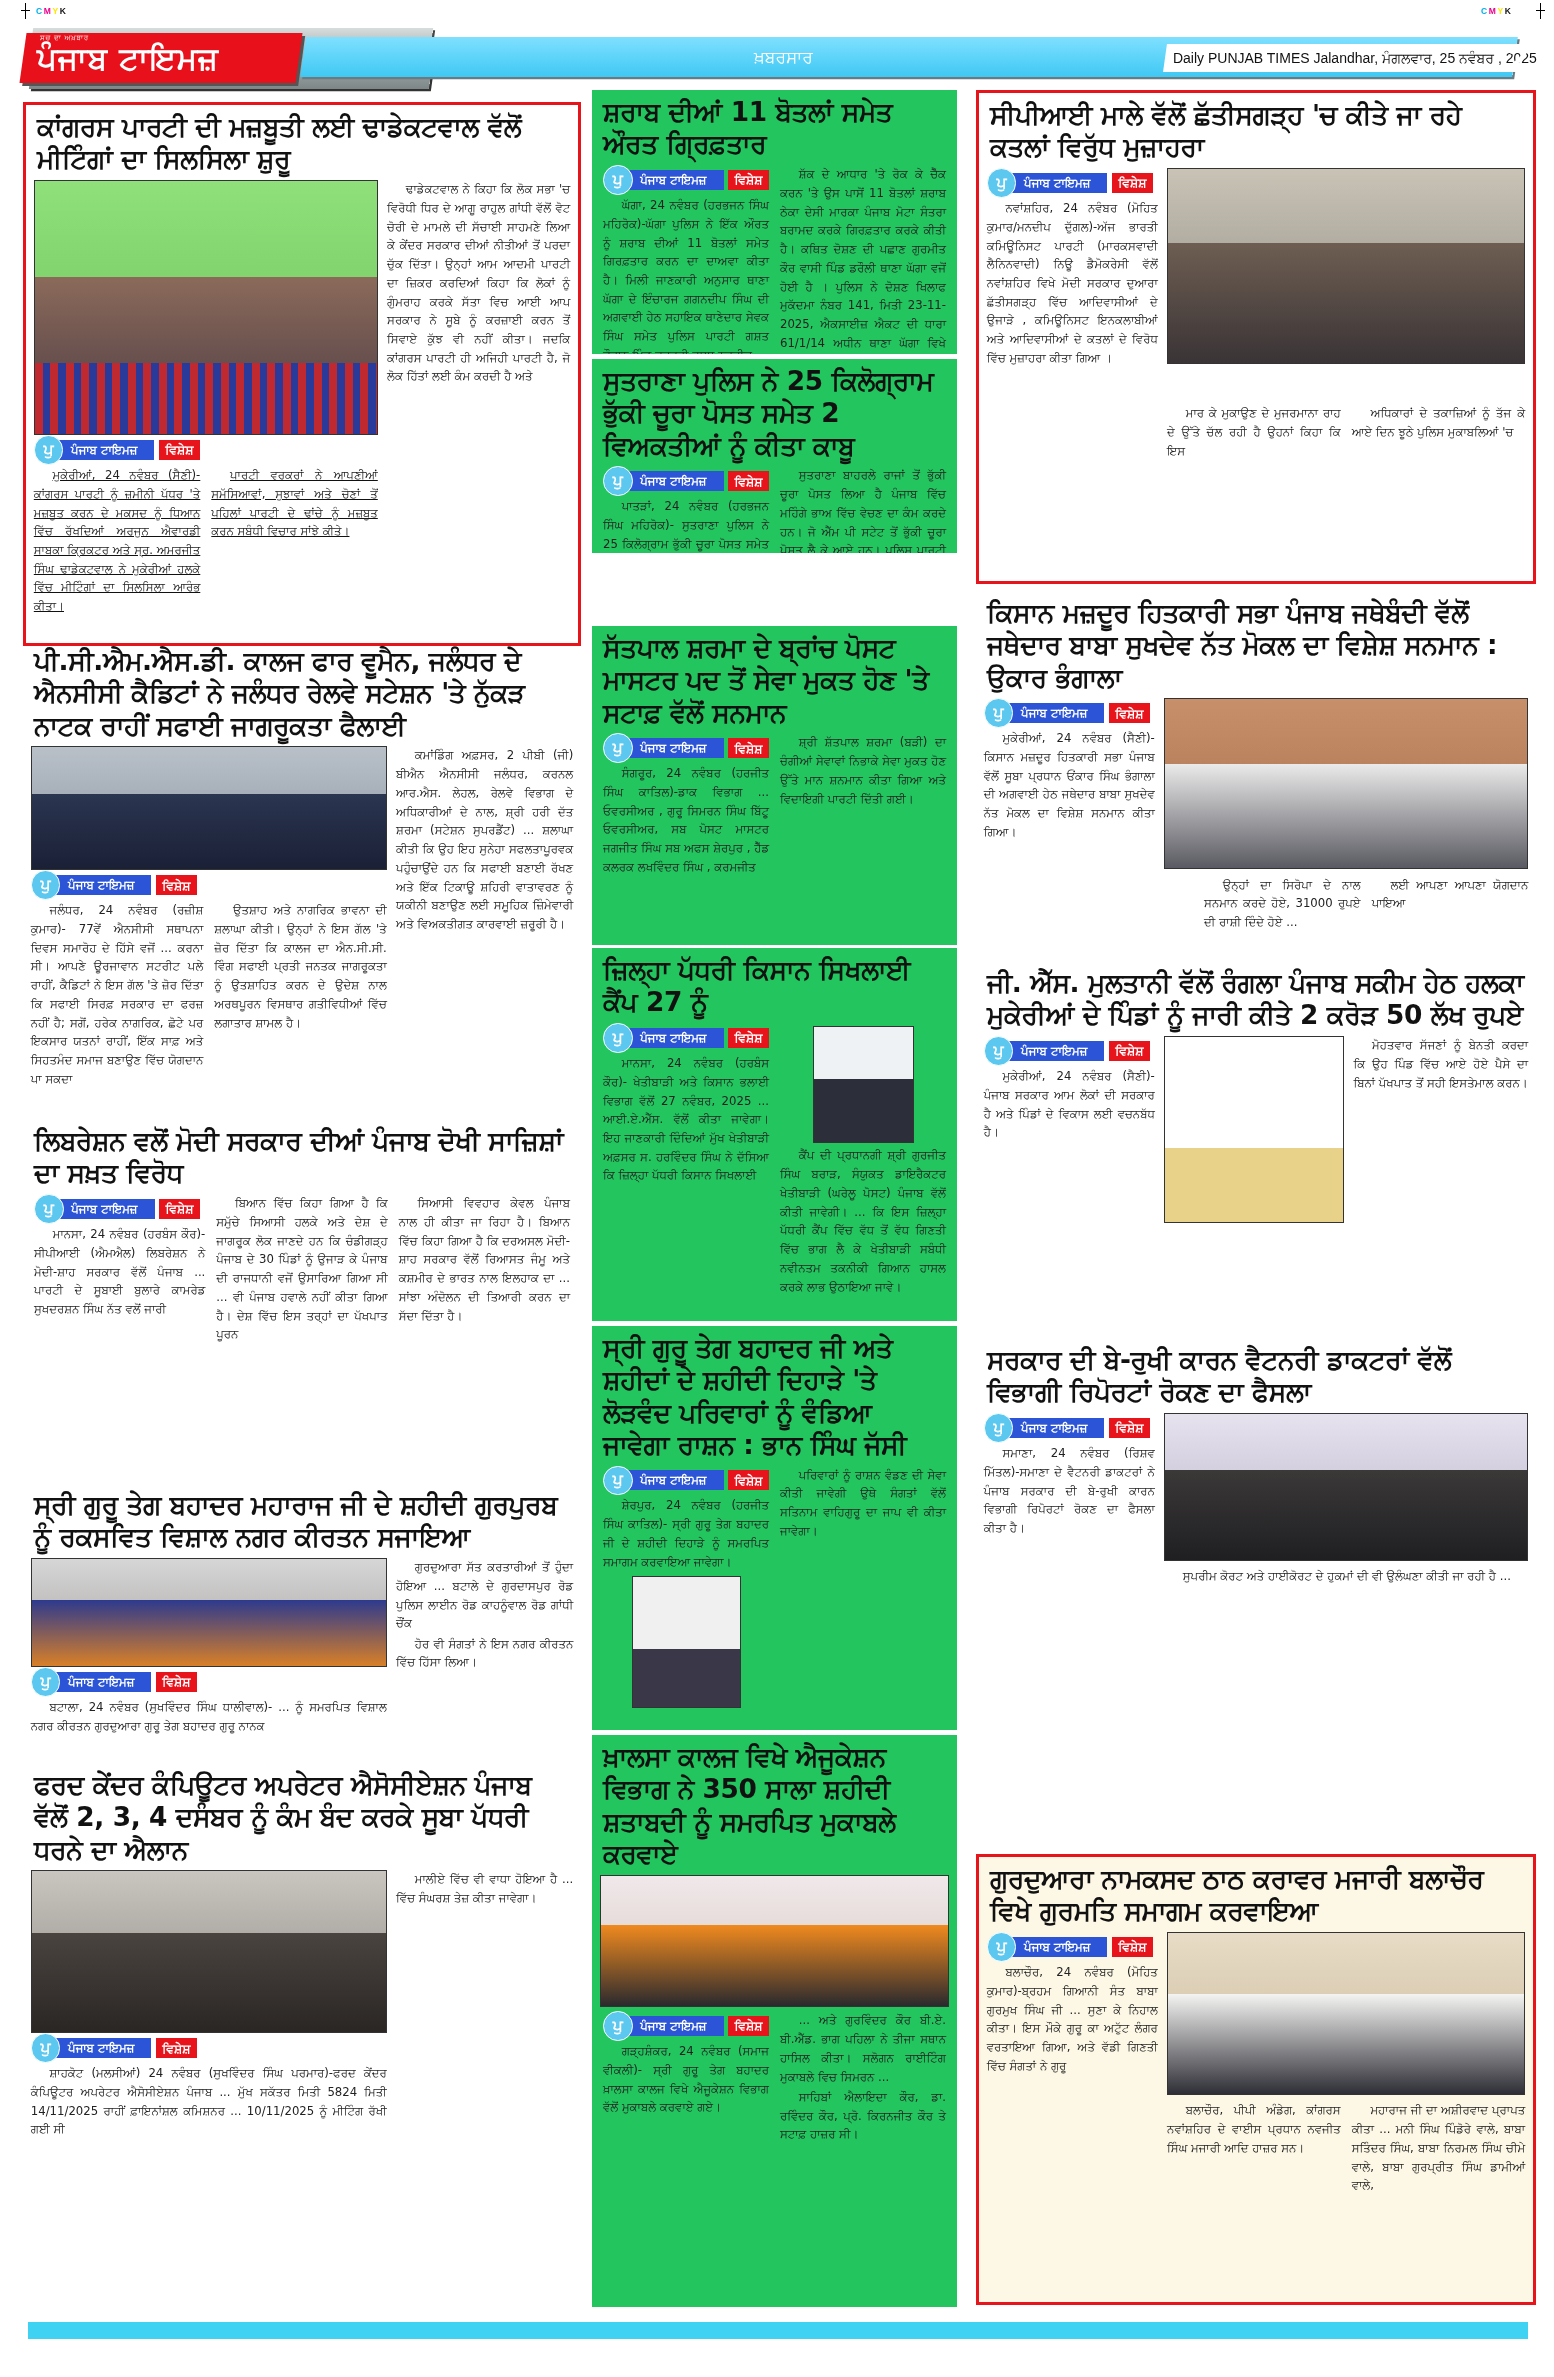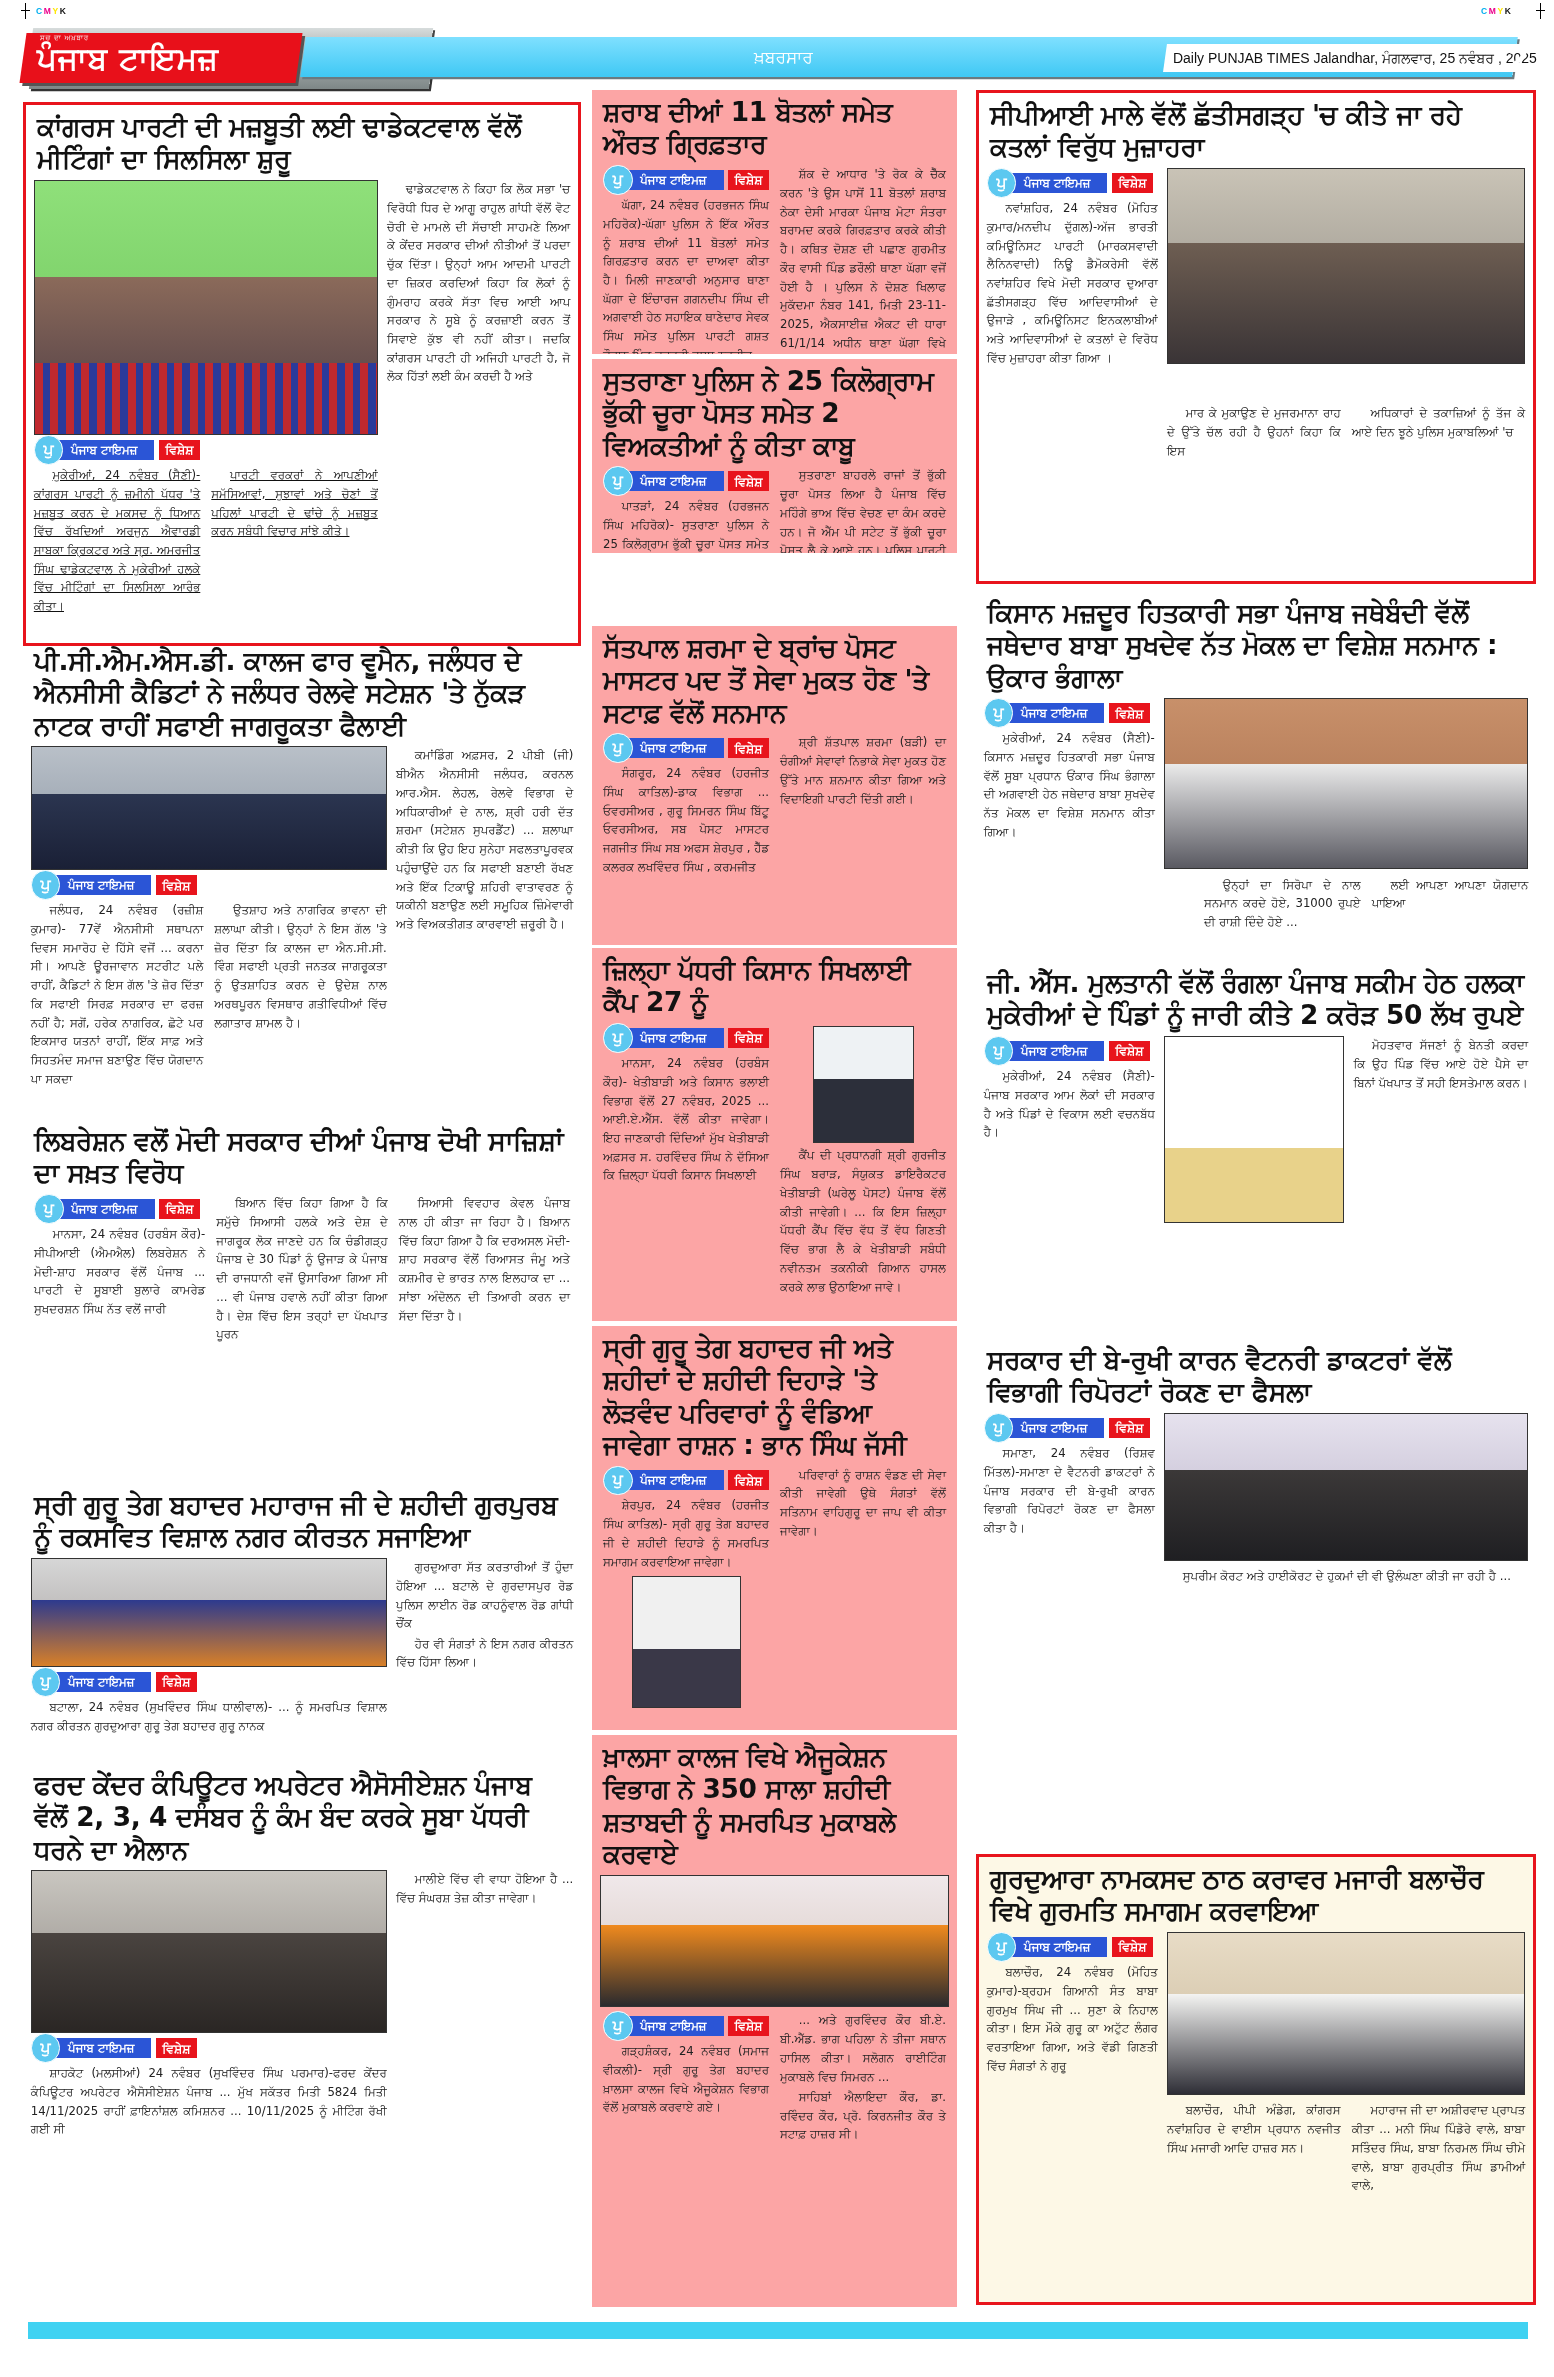--- a/index.html
+++ b/index.html
@@ -21,21 +21,21 @@
   .mast-logo { transform: skewX(8deg); color: #fff; font: bold 31px "DejaVu Sans", sans-serif; letter-spacing: 0.8px; line-height: 1; position: relative; }
   .mast-tag { position: absolute; top: -7.8px; left: 3.1px; font-size: 7px; color: #fff; font-weight: normal; }
   .mast-section { position: absolute; left: 731px; top: 18.7px; font-size: 17px; color: #fff; transform: none; }
   .mast-datebox { position: absolute; left: 1142px; top: 15.5px; height: 28px; background: #fff; display: flex; align-items: center; padding: 0 7.8px; transform: skewX(-8deg); }
   .mast-date { transform: skewX(8deg); font: 14px "Liberation Sans", sans-serif; color: #111; white-space: nowrap; }
   .mast-page { position: absolute; left: 1486px; top: 11px; font: bold 34px "Liberation Sans", sans-serif; color: #fff; }
 
   
   .article { position: absolute; overflow: hidden; }
   .article.boxed { border: 3.1px solid #e8141c; }
-  .article.tint { background: #fca5a5; }
+  .article.tint { background: #22c55e; }
   .article.cream { background: #fdf8e6; }
   .headline { font: bold 29.5px "DejaVu Sans", sans-serif; line-height: 1.22; color: #111; padding: 6.2px 11px 4.7px; letter-spacing: -0.4px; }
   .headline.sm { font-size: 26.4px; }
   .byline-badge { display: inline-flex; align-items: center; height: 23px; margin: 3.1px 0 4.7px 0; }
   .badge-logo { width: 29.5px; height: 29.5px; border-radius: 50%; background: #5cc8f0; color: #fff; display: flex; align-items: center; justify-content: center; font: bold 15.5px "DejaVu Sans", sans-serif; border: 1.6px solid #fff; position: relative; z-index: 2; margin-right: -6.2px; }
   .badge-blue { background: #2b55d6; color: #fff; font: bold 11.7px "DejaVu Sans", sans-serif; height: 20px; display: flex; align-items: center; padding: 0 17px 0 14px; }
   .badge-red { background: #e8141c; color: #fff; font: bold 12.4px "DejaVu Sans", sans-serif; height: 20px; display: flex; align-items: center; padding: 0 6.2px; margin-left: 4.7px; }
   .cols { display: flex; gap: 11px; padding: 0 11px; }
   .col { flex: 1; font: 11.7px/1.6 "DejaVu Sans", sans-serif; color: #222; text-align: justify; }
   .col p { margin-bottom: 1.6px; text-indent: 1.6em; }

